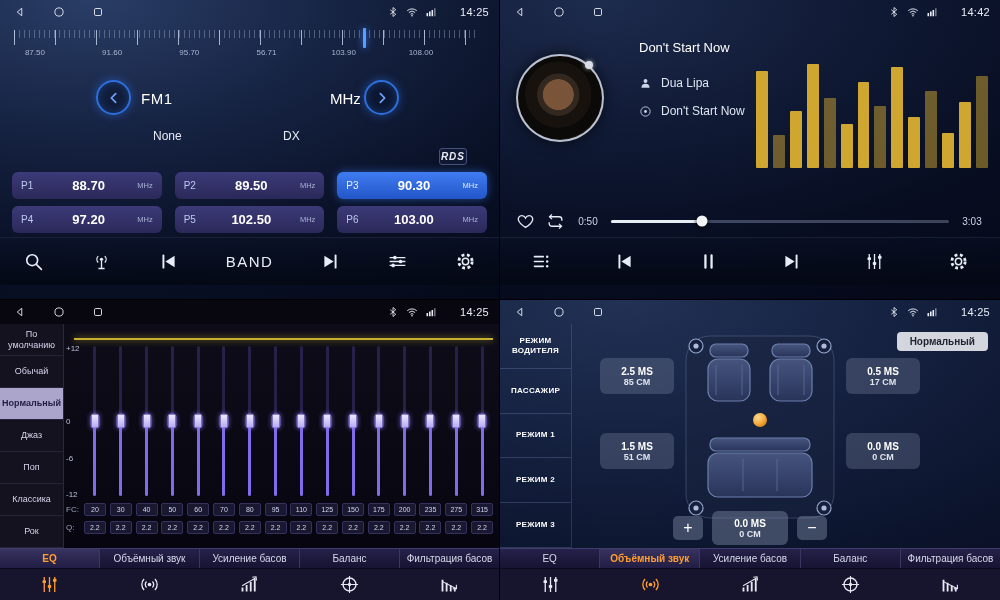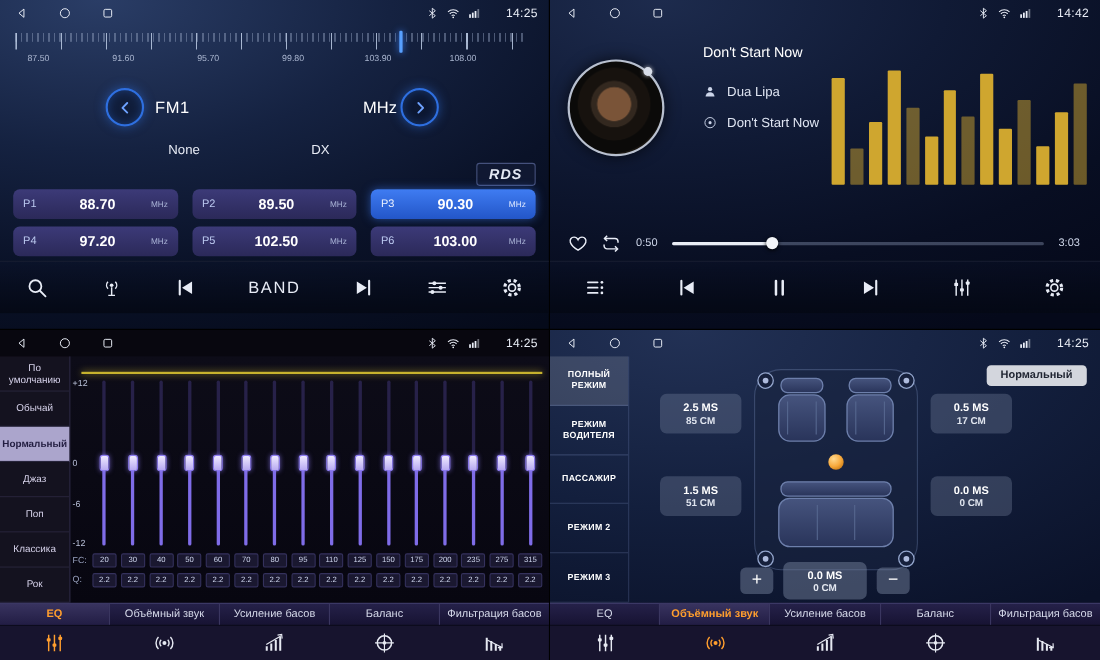--- a/index.html
+++ b/index.html
@@ -32,21 +32,21 @@
   .tune-btn{position:absolute;width:35px;height:35px;border-radius:50%;border:2px solid #2e6fe0;background:rgba(10,20,45,.55);
     box-shadow:0 0 10px rgba(46,111,224,.55),inset 0 0 9px rgba(46,111,224,.35);display:flex;align-items:center;justify-content:center;color:#6ea2ff;cursor:pointer}
   .tune-btn .icon{width:16px;height:16px}
   #tune-left{left:96px;top:80px}
   #tune-right{left:364px;top:80px}
   .band-label{position:absolute;left:141px;top:90px;font-size:15px;letter-spacing:.5px}
   .freq-big{position:absolute;left:250px;top:76px;transform:translateX(-50%);font-size:35px;font-weight:bold;letter-spacing:1px}
   .freq-unit{position:absolute;left:330px;top:90px;font-size:15px}
   .sub-left{position:absolute;left:153px;top:129px;font-size:12px;color:#e7ebf5}
   .sub-right{position:absolute;left:283px;top:129px;font-size:12px;color:#e7ebf5}
-  .rds{position:absolute;right:12px;top:148px;font-size:13px;font-style:italic;font-weight:bold;color:#e4e9f4;background:rgba(18,26,52,.85);border:1px solid #45517c;border-radius:3px;padding:2px 11px;letter-spacing:1px}
+  .rds{position:absolute;right:32px;top:148px;font-size:10px;font-style:italic;font-weight:bold;color:#e4e9f4;background:rgba(18,26,52,.85);border:1px solid #45517c;border-radius:3px;padding:2px 1px;letter-spacing:1px}
   .presets{position:absolute;left:12px;right:12px;top:172px;display:grid;grid-template-columns:repeat(3,1fr);gap:7px 13px}
   .preset{height:27px;border-radius:6px;background:linear-gradient(180deg,#3c3a78,#2b2959);display:flex;align-items:center;padding:0 9px;cursor:pointer}
   .preset.active{background:linear-gradient(180deg,#3f7cf2,#2356c8);box-shadow:0 0 9px rgba(60,120,240,.55)}
   .preset .p-label{font-size:10px;color:#bcc9f0;width:22px}
   .preset.active .p-label{color:#eaf1ff}
   .preset .p-freq{font-size:13px;font-weight:bold;flex:1;text-align:center}
   .preset .p-unit{font-size:7.5px;color:#a9b3d6;margin-left:3px}
   .preset.active .p-unit{color:#dfe9ff}
   .toolbar{position:absolute;left:0;right:0;bottom:14px;height:48px;background:linear-gradient(180deg,rgba(12,20,44,.25),rgba(4,8,20,.9));border-top:1px solid rgba(120,140,190,.18);display:flex;align-items:center;justify-content:space-around;color:#e8ecf6;z-index:7}
   .toolbar .icon{width:21px;height:21px;cursor:pointer}
@@ -174,21 +174,21 @@
         <span class="status-time">14:25</span>
       </div>
     </div>
     <div class="ruler">
       <div class="ruler-pointer" id="ruler-pointer" style="left: 75%;"></div>
     </div>
     <div class="ruler-labels" id="ruler-labels">
         <span class="ruler-label" style="left: 4.5%;">87.50</span>
         <span class="ruler-label" style="left: 21.1%;">91.60</span>
         <span class="ruler-label" style="left: 37.7%;">95.70</span>
-        <span class="ruler-label" style="left: 54.3%;">99.80</span>
+        <span class="ruler-label" style="left: 54.3%;">56.71</span>
         <span class="ruler-label" style="left: 70.9%;">103.90</span>
         <span class="ruler-label" style="left: 87.5%;">108.00</span>
       </div>
     <button class="tune-btn" id="tune-left">
       <span class="icon">
           <svg viewBox="0 0 24 24">
             <path d="M14.5 5.5L8 12l6.5 6.5" fill="none" stroke="currentColor" stroke-width="2.6" stroke-linecap="round" stroke-linejoin="round"></path>
           </svg>
         </span>
     </button>
@@ -687,23 +687,23 @@
                 <rect x="8" y="11" width="3.2" height="9.5"></rect>
                 <rect x="13" y="8" width="3.2" height="12.5"></rect>
                 <rect x="18" y="4.5" width="3.2" height="16" fill-opacity=".45"></rect>
               </g>
             </svg>
           </span>
         <span class="status-time">14:25</span>
       </div>
     </div>
     <div class="sur-sidebar" id="sur-modes">
-        <div class="sur-mode active">ПОЛНЫЙ РЕЖИМ</div>
         <div class="sur-mode">РЕЖИМ ВОДИТЕЛЯ</div>
         <div class="sur-mode">ПАССАЖИР</div>
+        <div class="sur-mode">РЕЖИМ 1</div>
         <div class="sur-mode">РЕЖИМ 2</div>
         <div class="sur-mode">РЕЖИМ 3</div>
       </div>
     <button class="profile-btn">Нормальный</button>
 
     <svg id="car" viewBox="0 0 160 190">
       <defs>
         <radialGradient id="orangeg" cx="35%" cy="30%" r="80%">
           <stop offset="0%" stop-color="#ffd98f"></stop>
             <stop offset="60%" stop-color="#f7a93c"></stop>

